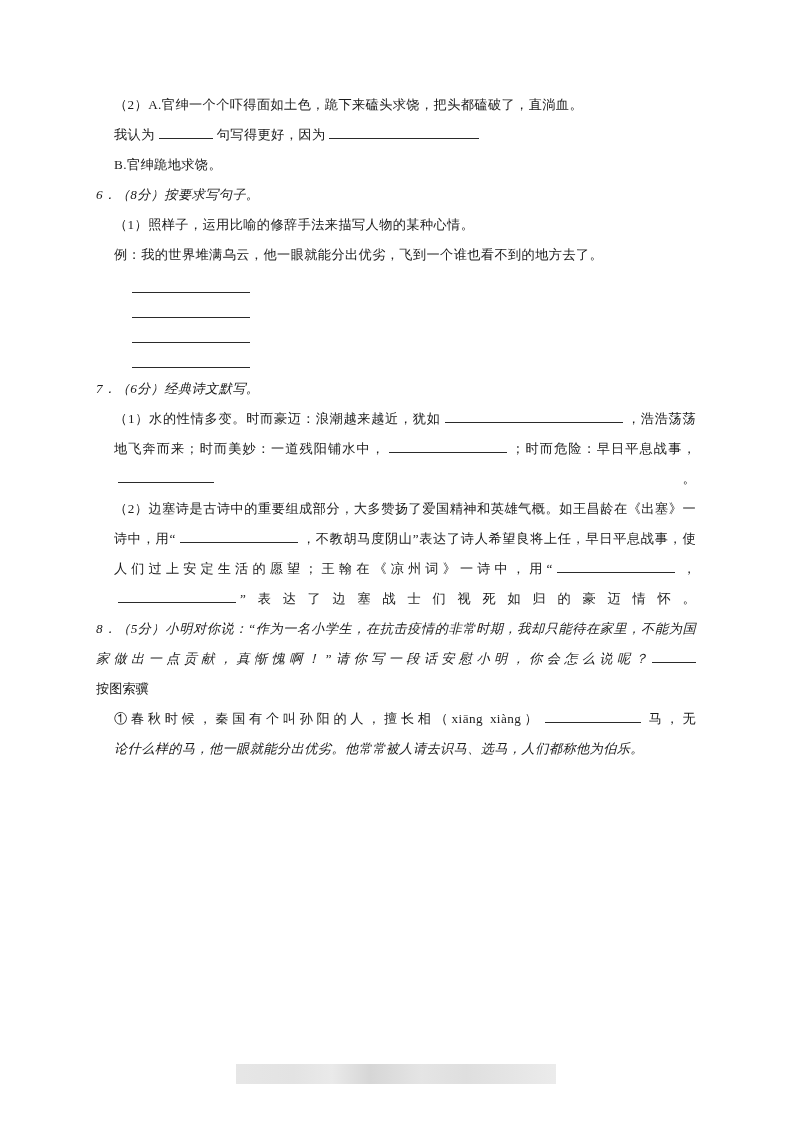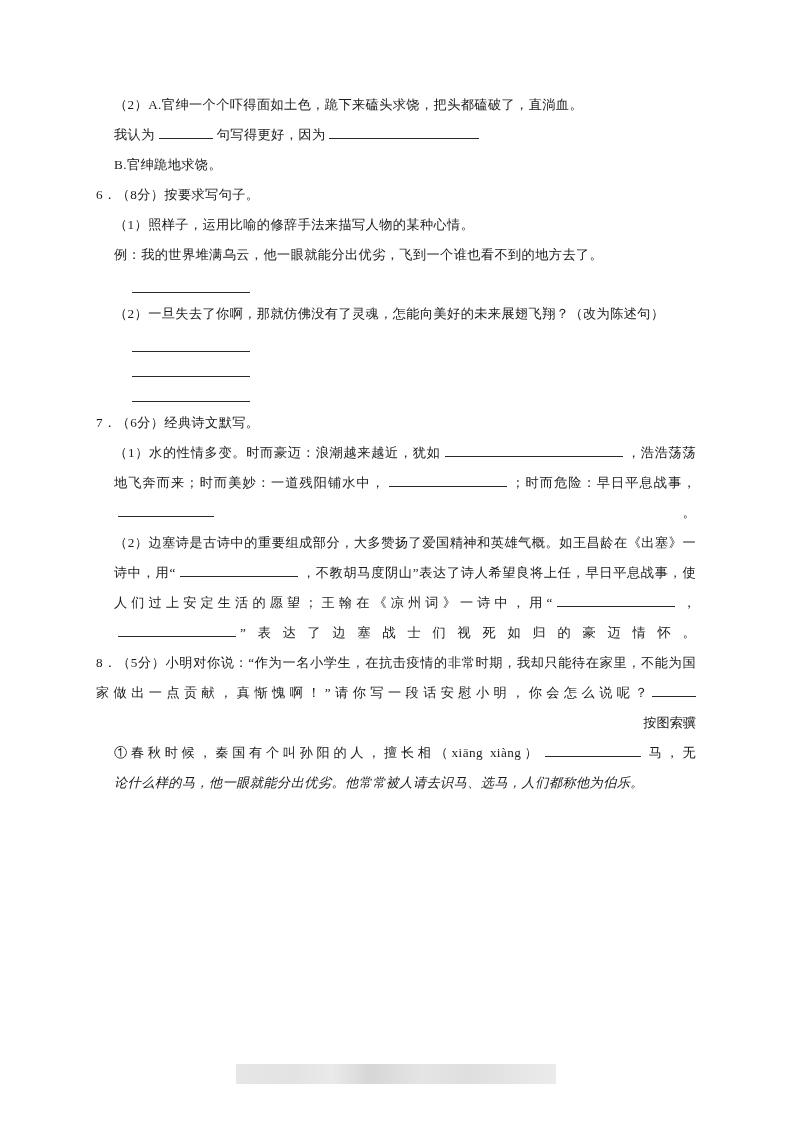--- a/index.html
+++ b/index.html
@@ -30,41 +30,41 @@
   }
   .ln {
     font-size: 13.2px;
     line-height: 30px;
     letter-spacing: 0.4px;
     text-align: justify;
     white-space: normal;
   }
   .indent1 { text-indent: 0; padding-left: 18px; }
   .indent2 { padding-left: 18px; font-style: italic; }
-  .num-head { padding-left: 0px; }
+  .num-head { padding-left: 0px; font-style: italic; }
   .blank {
     display: inline-block;
     border-bottom: 1px solid #2a2a2a;
     vertical-align: baseline;
     height: 14px;
     margin: 0 4px;
   }
   .b-short { width: 54px; }
   .b-mid { width: 96px; }
   .b-med { width: 118px; }
   .b-long { width: 150px; }
   .b-xlong { width: 178px; }
   .ans-line {
     margin: 4px 0 6px 36px;
     width: 118px;
     border-bottom: 1px solid #2a2a2a;
     height: 18px;
   }
   .centered {
-    text-align: right;
+    text-align: left;
     font-size: 13.2px;
     line-height: 30px;
   }
   .tail-blank {
     display: inline-block;
     border-bottom: 1px solid #2a2a2a;
     width: 44px;
     height: 14px;
   }
   .footer-bar {
@@ -88,21 +88,20 @@
     <div class="ln indent1">
       <span>我认为</span><span class="blank b-short"></span><span>句写得更好，因为</span><span class="blank b-long"></span>
     </div>
     <div class="ln indent1">B.官绅跪地求饶。</div>
 
     <div class="ln num-head">6．（8分）按要求写句子。</div>
     <div class="ln indent1">（1）照样子，运用比喻的修辞手法来描写人物的某种心情。</div>
     <div class="ln indent1">例：我的世界堆满乌云，他一眼就能分出优劣，飞到一个谁也看不到的地方去了。</div>
     <div class="ans-line"></div>
 
-    <div class="ln indent1">（2）一旦失去了你啊，那就仿佛没有了灵魂，怎能向美好的未来展翅飞翔？（改为陈述句）</div>
     <div class="ans-line"></div>
 
     <div class="ans-line"></div>
 
     <div class="ans-line"></div>
 
     <div class="ln num-head">7．（6分）经典诗文默写。</div>
     <div class="ln indent1 justify-full">
       <span>（1）水的性情多变。时而豪迈：浪潮越来越近，犹如</span><span class="blank b-xlong"></span><span>，浩浩荡荡地飞奔而来；时而美妙：一道残阳铺水中，</span><span class="blank b-med"></span><span>；时而危险：早日平息战事，</span><span class="blank b-mid"></span><span>。</span>
     </div>

